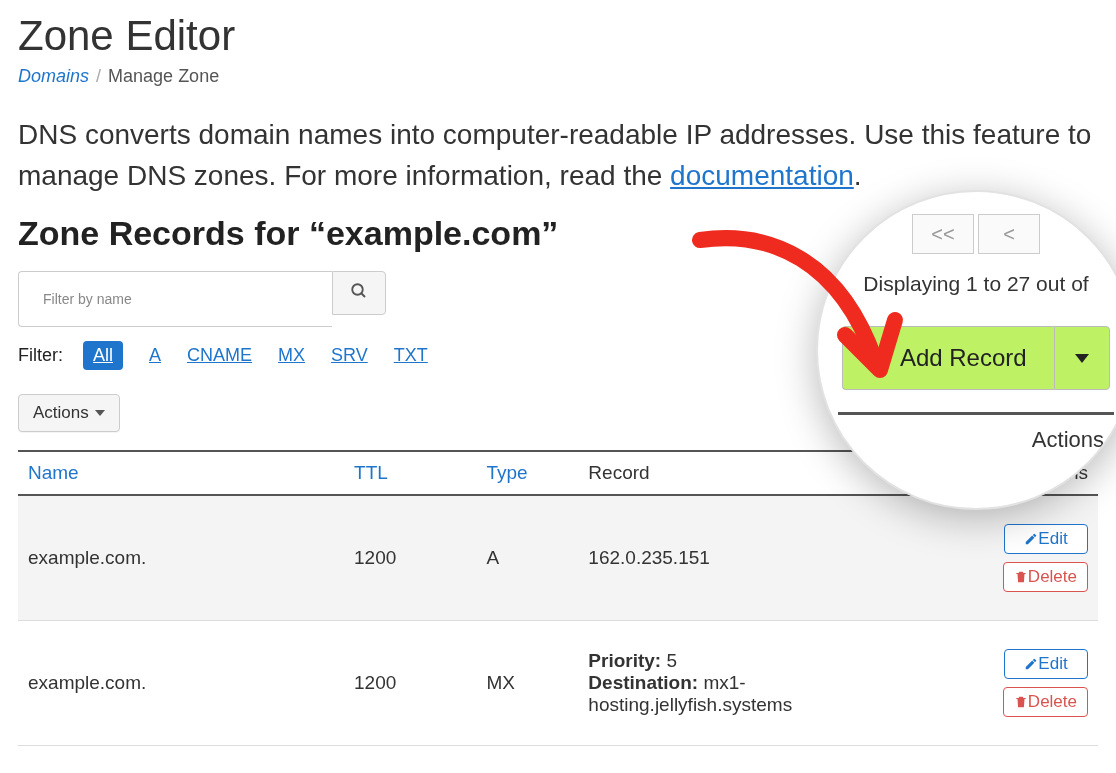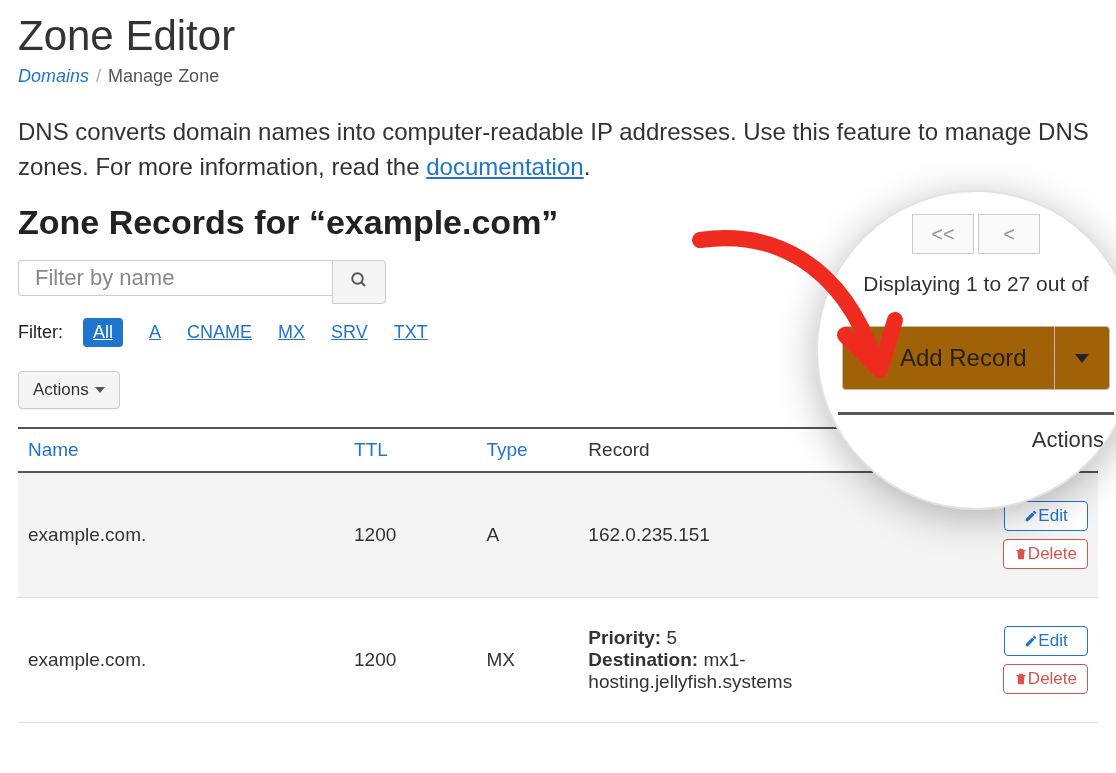--- a/index.html
+++ b/index.html
@@ -28,21 +28,21 @@
     margin-bottom: 28px;
     color: #555;
   }
   .breadcrumb a {
     color: #1f75cc;
     text-decoration: none;
     font-style: italic;
   }
   .breadcrumb .sep { color: #aaa; margin: 0 2px; }
   .desc {
-    font-size: 24px;
+    font-size: 28px;
     line-height: 1.45;
     color: #333;
     margin-bottom: 18px;
   }
   .desc a {
     color: #1f75cc;
     text-decoration: underline;
   }
   h2.section-title {
     font-size: 34px;
@@ -50,23 +50,23 @@
     margin: 4px 0 18px 0;
     color: #222;
   }
   .filter-row {
     display: flex;
     gap: 0;
     margin-bottom: 14px;
   }
   .filter-input {
     width: 314px;
-    height: 36px;
-    font-size: 22px;
-    padding: 6px 16px;
+    height: 56px;
+    font-size: 14px;
+    padding: 6px 24px;
     border: 1px solid #ccc;
     border-right: none;
     border-radius: 4px 0 0 4px;
     color: #888;
     background:#fff;
   }
   .filter-input::placeholder { color: #888; }
   .filter-search-btn {
     width: 54px;
     height: 44px;
@@ -193,21 +193,21 @@
   }
   .lens .display-text {
     text-align:center;font-size:21px;color:#333;margin-bottom:30px;
     padding: 0 6px;
     white-space:nowrap;
   }
   .lens .add-group {
     display:flex;justify-content:center;gap:0;
   }
   .lens .add-btn {
-    border:1px solid #bbb;background:#a16207;
+    border:1px solid #bbb;background:#bef264;
     height:64px;display:flex;align-items:center;justify-content:center;gap:12px;
     font-size:24px;color:#222;
   }
   .lens .add-btn.main { width:212px; border-radius:4px 0 0 4px; border-right:none; }
   .lens .add-btn.drop { width:56px; border-radius:0 4px 4px 0; }
   .lens .plus { font-size:30px;font-weight:700;line-height:1; }
   .lens .add-caret {
     width:0;height:0;border-left:7px solid transparent;border-right:7px solid transparent;border-top:9px solid #222;
   }
   .lens hr.under {

